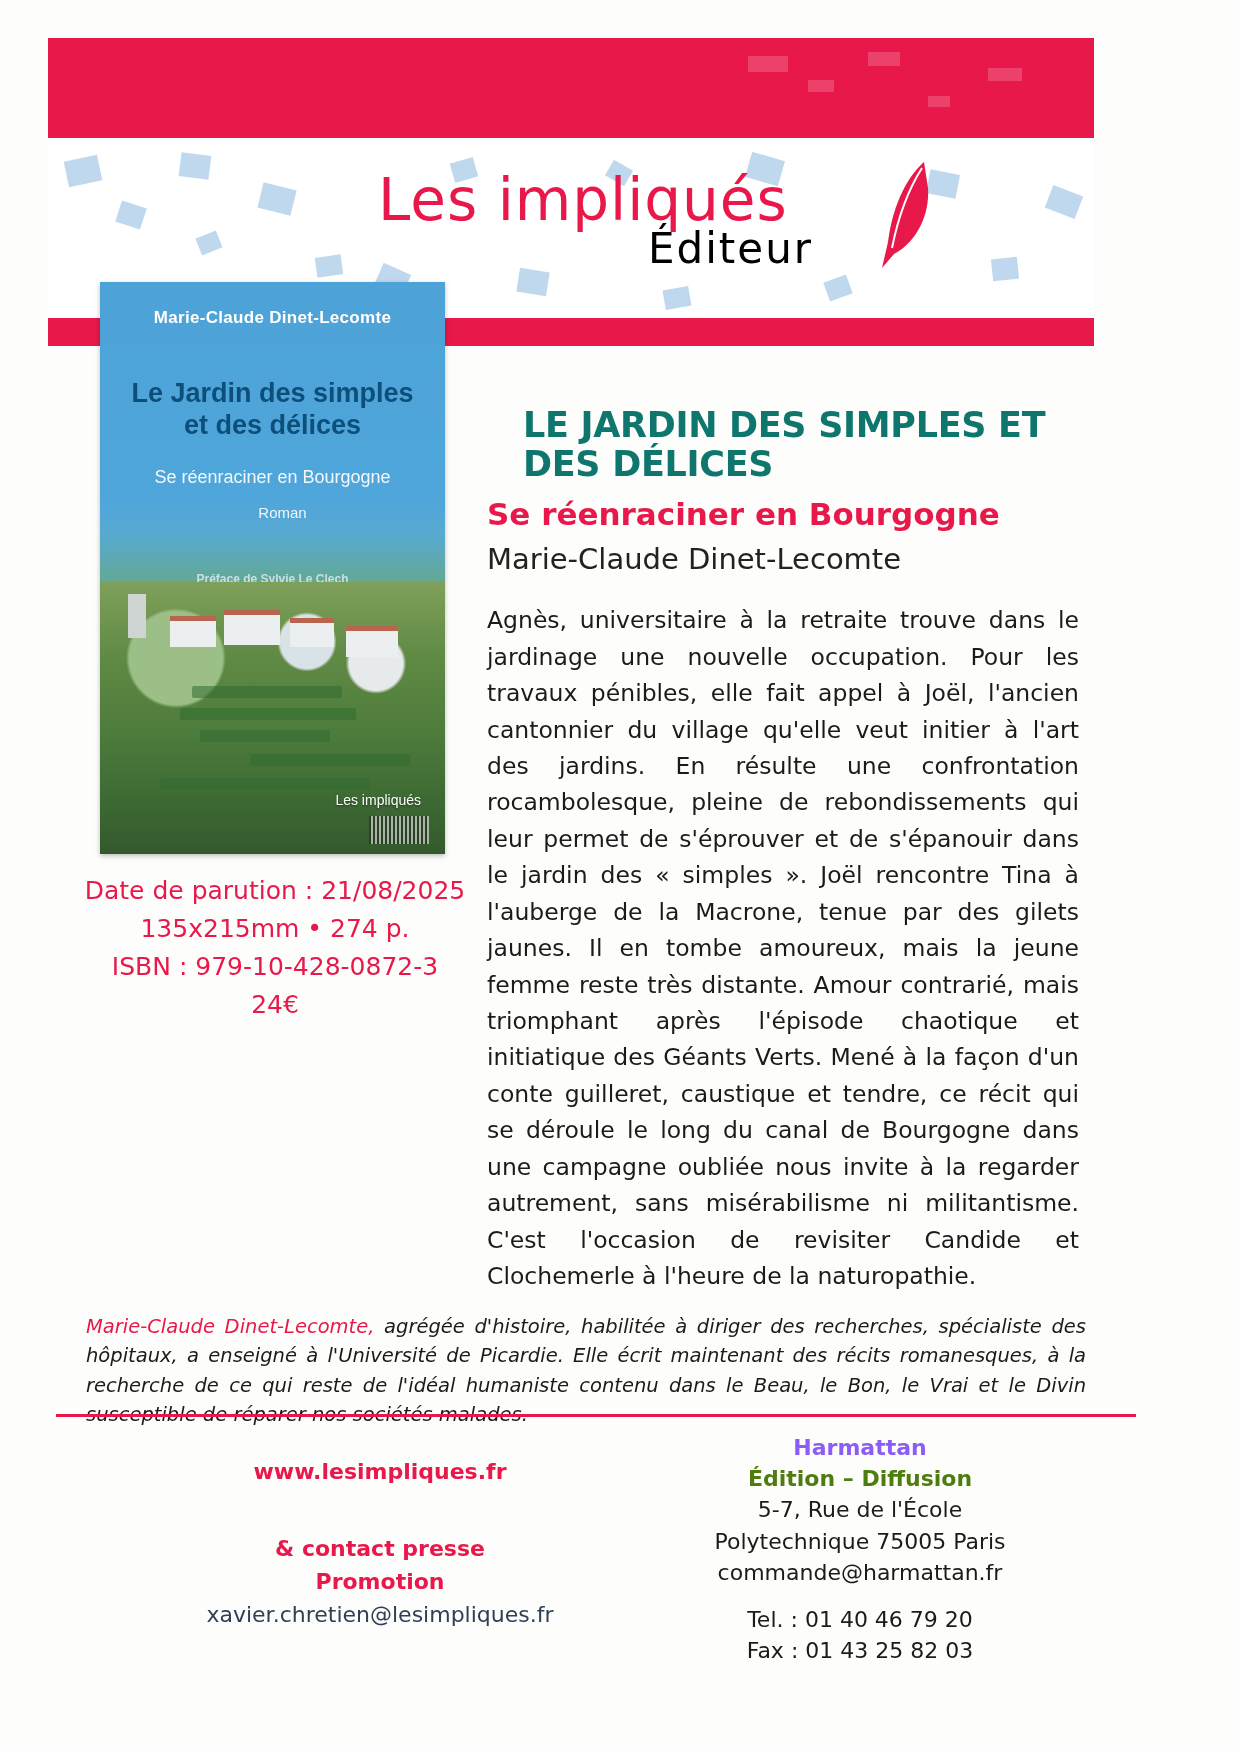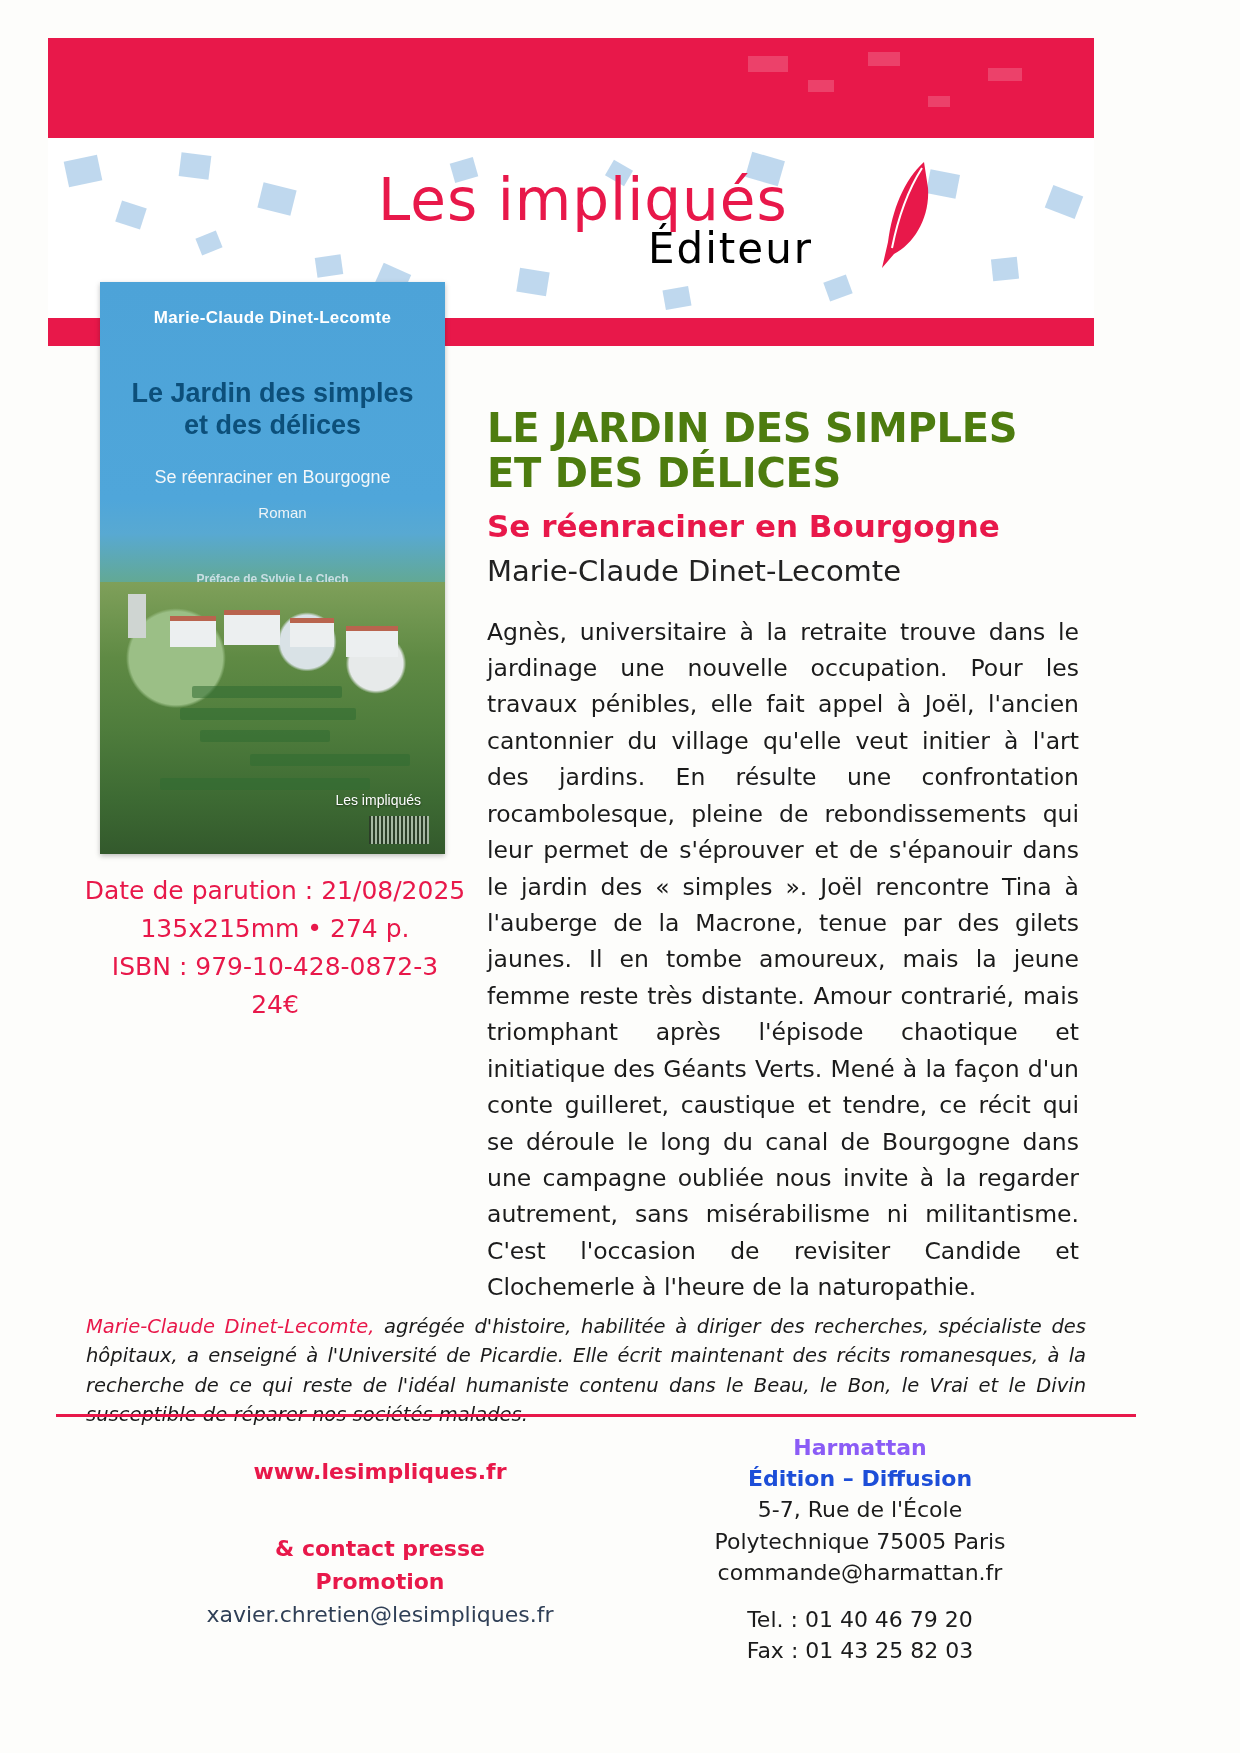--- a/index.html
+++ b/index.html
@@ -209,26 +209,27 @@
   }
 
   
   .rightcol {
     position: absolute;
     left: 487px;
     top: 406px;
     width: 592px;
   }
   .book-title {
-    color: #4d7c0f;
-    font-size: 40px;
+    color: #0f766e;
+    font-size: 35px;
     font-weight: bold;
     line-height: 1.12;
     letter-spacing: -0.3px;
     font-family: "DejaVu Sans", sans-serif;
+    margin-left: 36px;
   }
   .book-subtitle {
     color: #e8184a;
     font-size: 31px;
     font-weight: bold;
     margin-top: 12px;
     font-family: "DejaVu Sans", sans-serif;
   }
   .book-author {
     color: #222222;
@@ -292,21 +293,21 @@
     left: 640px;
     top: 1432px;
     width: 440px;
     text-align: center;
     font-size: 22px;
     line-height: 1.42;
     font-family: "DejaVu Sans", sans-serif;
     color: #1b1b1b;
   }
   .footer-right .harm { color: #8b5cf6; font-weight: bold; }
-  .footer-right .edit { color: #1d4ed8; font-weight: bold; }
+  .footer-right .edit { color: #4d7c0f; font-weight: bold; }
   .footer-right .tel { margin-top: 16px; }
 </style>
 </head>
 <body>
 
 <div class="page">
 
   <div class="top-band">
     <div class="banner-speckle" style="left:700px;top:18px;width:40px;height:16px;"></div>
     <div class="banner-speckle" style="left:760px;top:42px;width:26px;height:12px;"></div>

